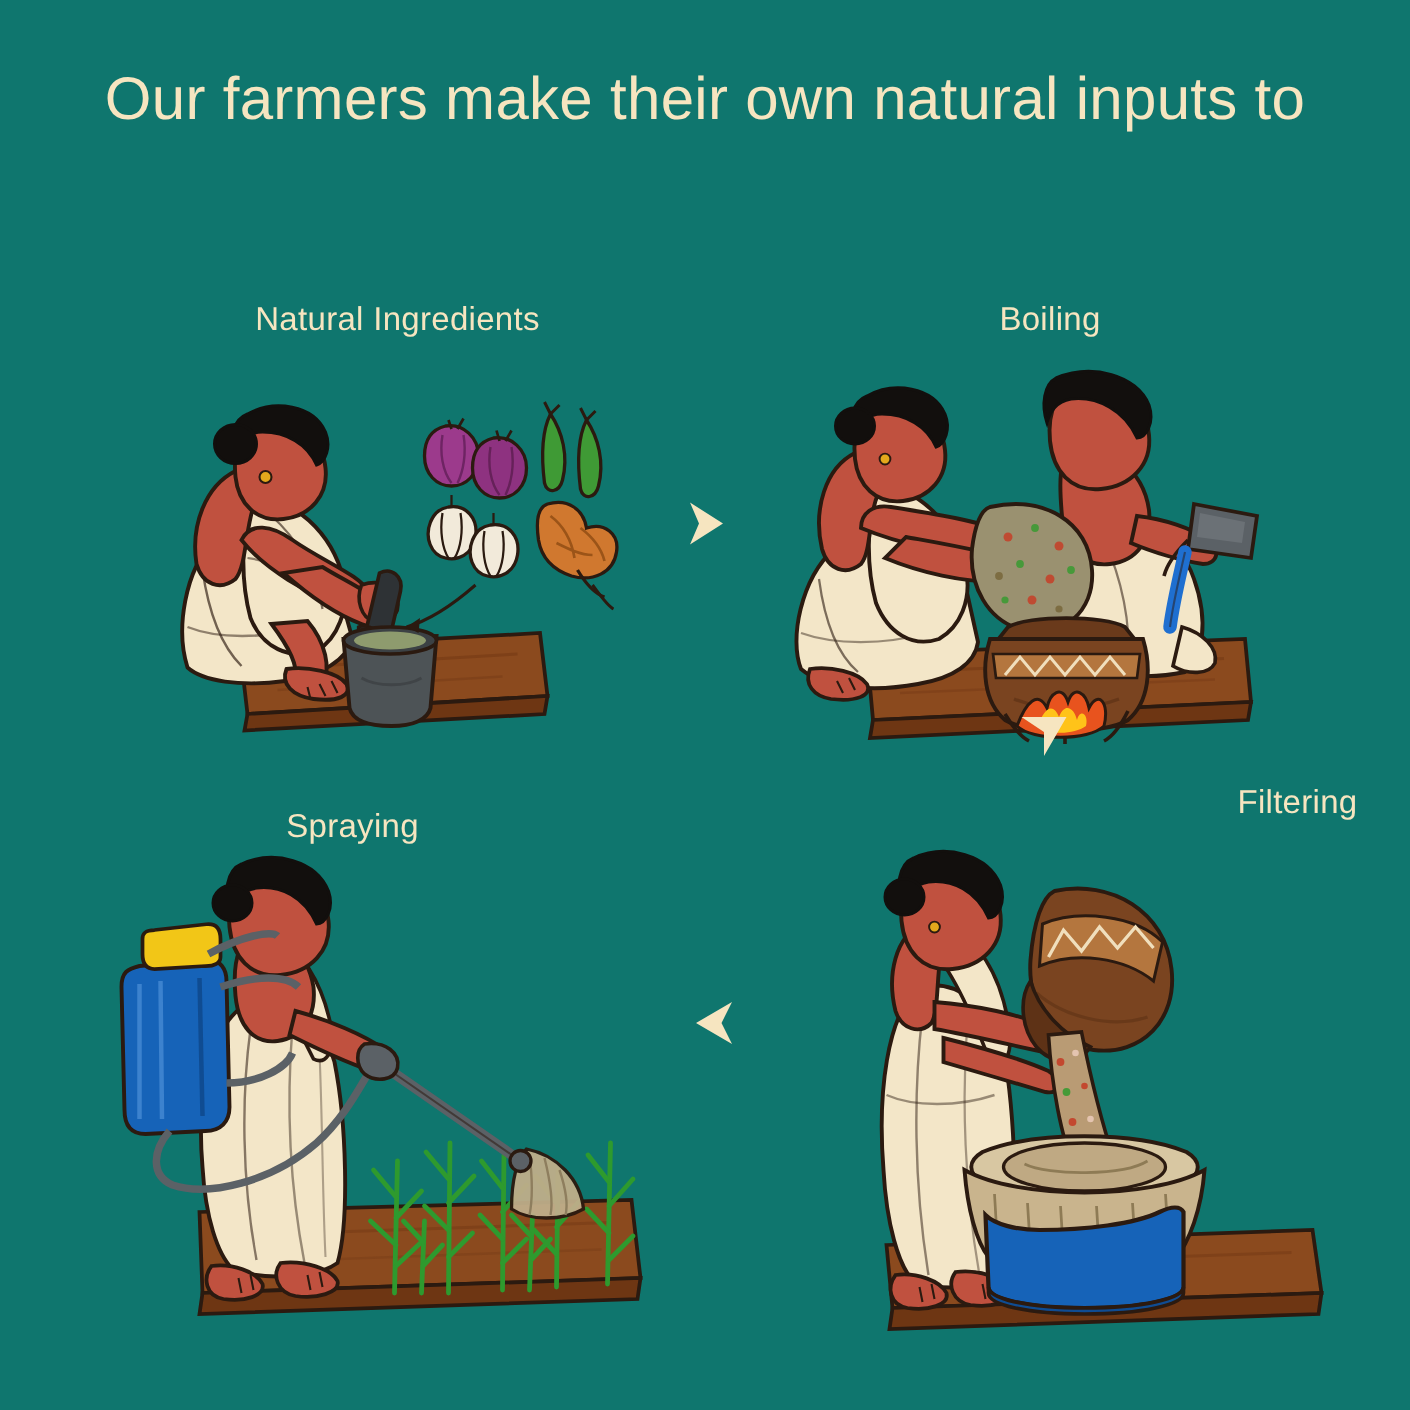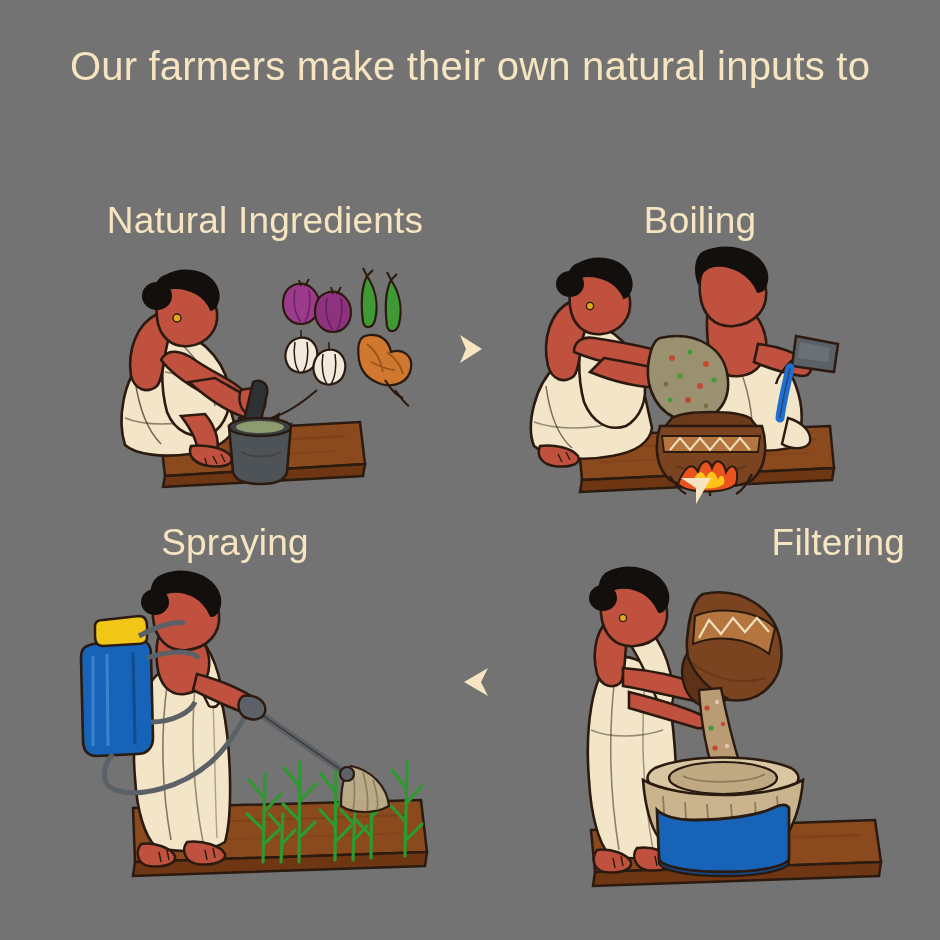--- a/index.html
+++ b/index.html
@@ -12,21 +12,21 @@
     height: 940px;
     background: #558C6A;
     font-family: "Liberation Sans", sans-serif;
     overflow: hidden;
     position: relative;
   }
   #poster {
     position: relative;
     width: 940px;
     height: 940px;
-    background: #737373;
+    background: #0f766e;
   }
 
   
   .heading {
     position: absolute;
     left: 0;
     top: 38px;
     width: 940px;
     text-align: center;
     color: #F6E5C0;
@@ -42,33 +42,33 @@
     position: absolute;
     width: 400px;
     height: 300px;
   }
   .panel-label {
     position: absolute;
     left: 0;
     width: 100%;
     text-align: center;
     color: #F6E5C0;
-    font-size: 37px;
+    font-size: 22px;
     font-weight: 400;
     letter-spacing: 0.2px;
   }
 
   #panel-1 { left: 65px;  top: 200px; }
   #panel-2 { left: 500px; top: 200px; }
   #panel-3 { left: 35px;  top: 522px; }
   #panel-4 { left: 505px; top: 522px; }
 
   #panel-1 .panel-label { top: 0;  left: 0; width: 400px; text-align: center; }
   #panel-2 .panel-label { top: 0;  left: 0; width: 400px; }
-  #panel-3 .panel-label { top: 0;  left: 0; width: 400px; }
+  #panel-3 .panel-label { top: 16px;  left: 0; width: 400px; }
   #panel-4 .panel-label { top: 0;  left: 0; width: 400px; text-align: right; }
 
   .panel-art {
     position: absolute;
     left: 0;
     top: 40px;
   }
 
   
   .arrow {

